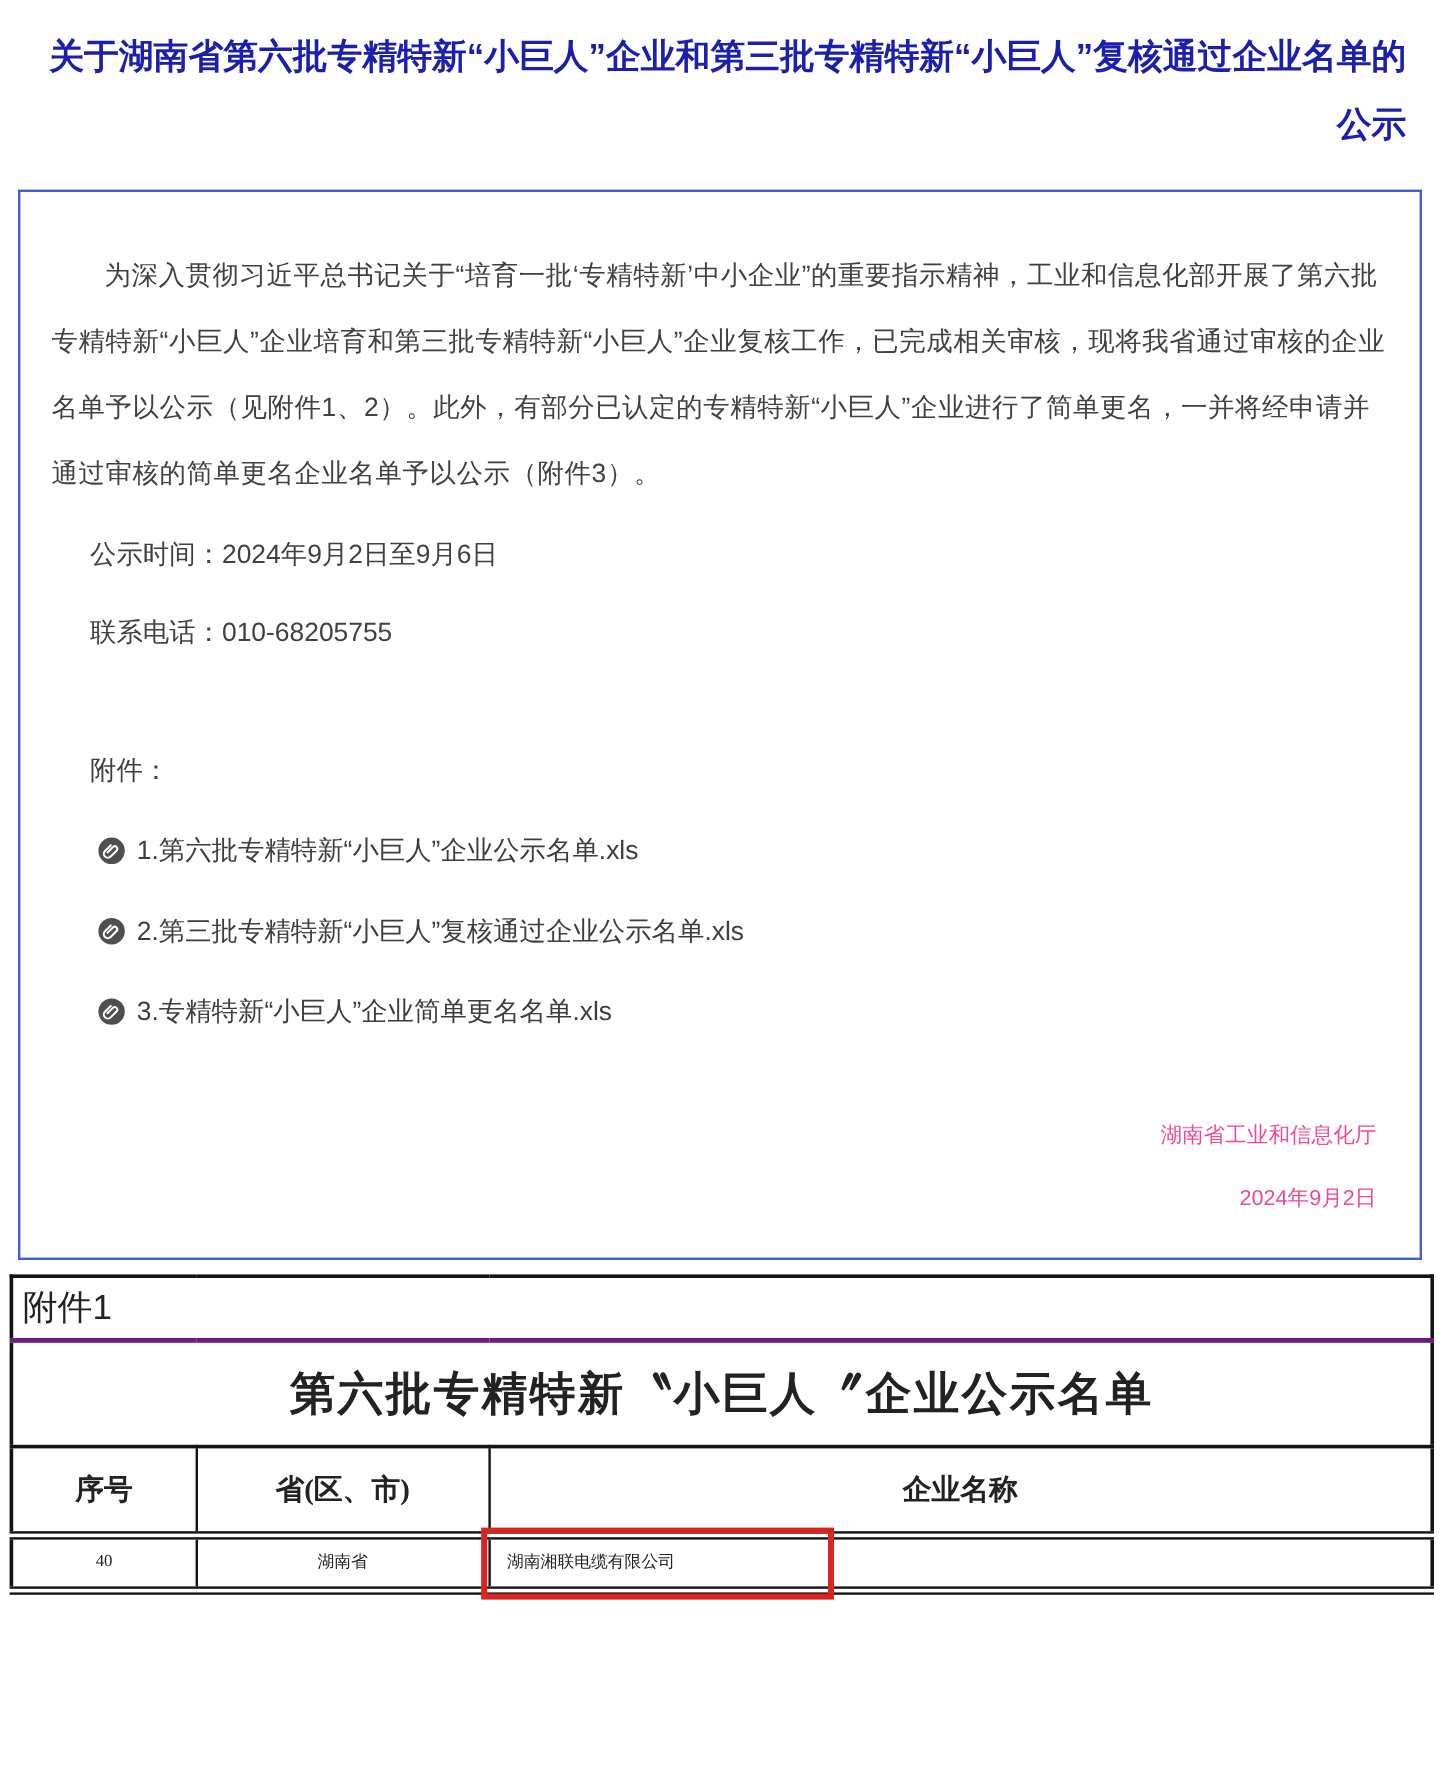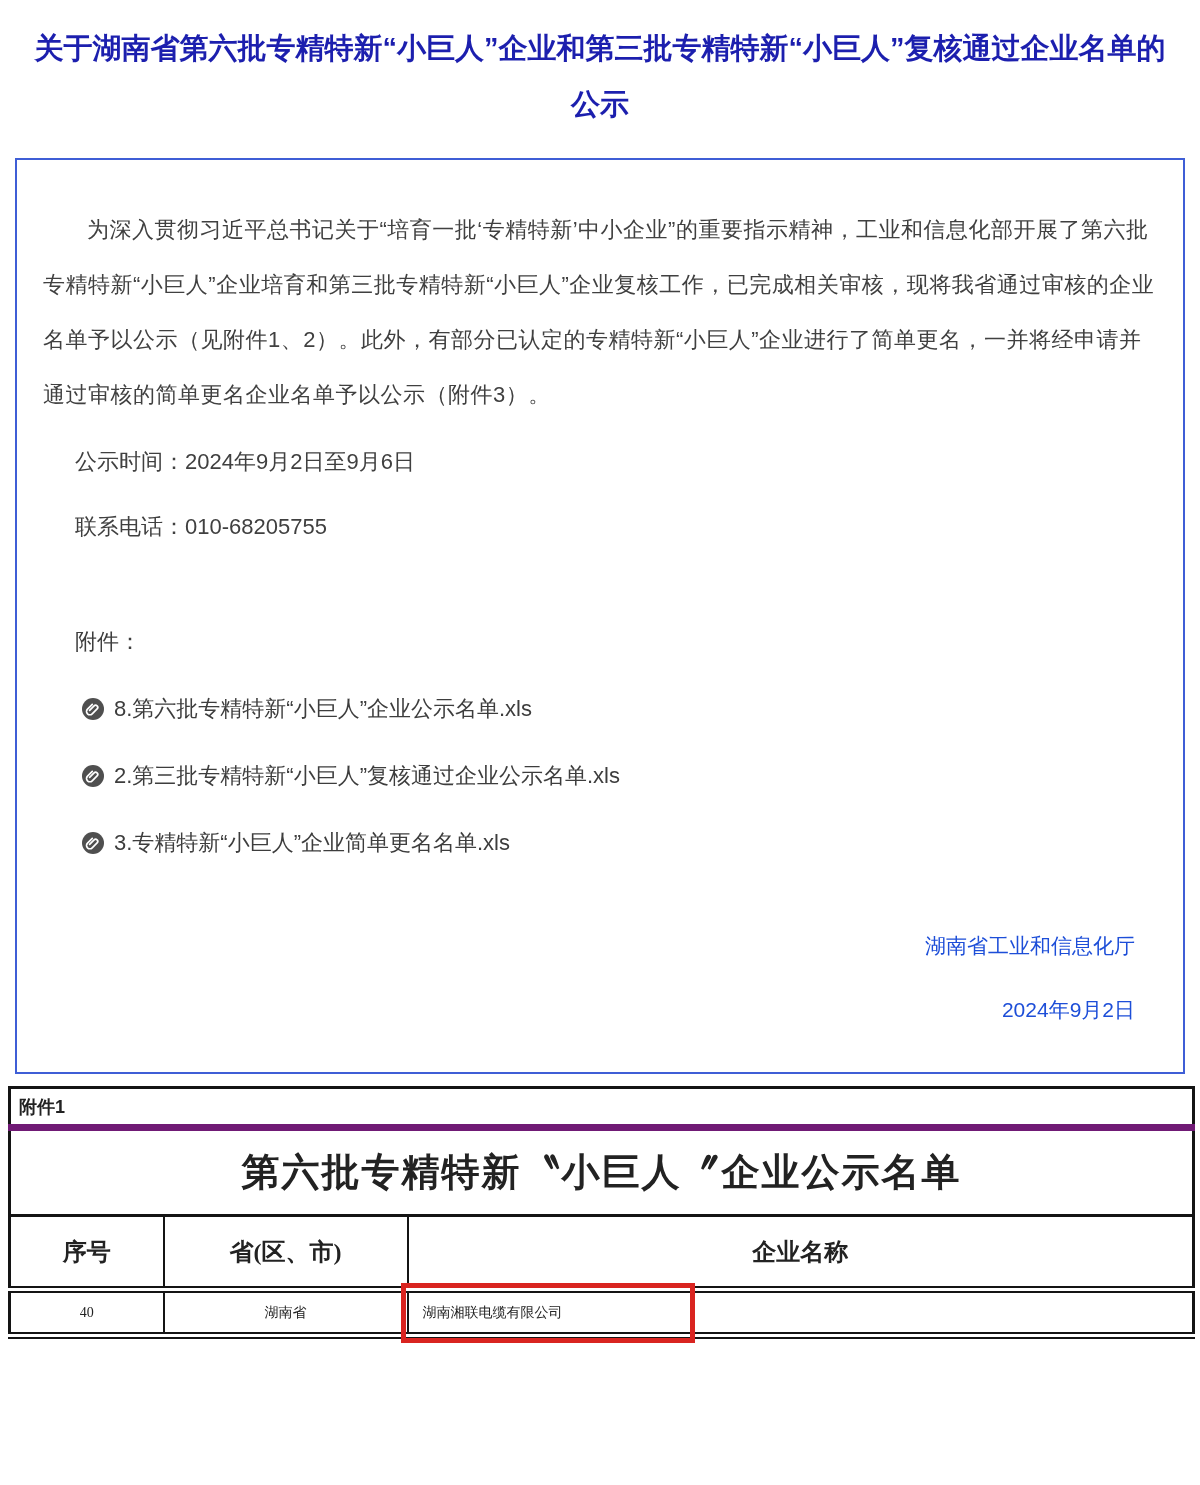--- a/index.html
+++ b/index.html
@@ -8,21 +8,21 @@
     width: 1200px; height: 1485px;
     background: #ffffff;
     font-family: "Liberation Sans", sans-serif;
     color: #404040;
   }
   .page { width: 1200px; height: 1485px; overflow: hidden; position: relative; }
 
   .page-title {
     margin: 20px 28px 0;
     font-size: 29px; line-height: 56px;
-    font-weight: bold; text-align: center;
+    font-weight: bold; text-align: right;
     color: #1c1fae;
   }
 
   .notice-box {
     margin: 26px 15px 0;
     border: 2px solid #3f5ed6;
     padding: 30px 14px 24px;
     background: #ffffff;
   }
   .para {
@@ -44,38 +44,38 @@
   }
   .attachment-list { list-style: none; margin: 6px 0 0; padding: 0 0 0 50px; }
   .attachment-item {
     display: flex; align-items: center; gap: 9px;
     margin-top: 12px;
     font-size: 22px; line-height: 55px;
     color: #3d3d3d; cursor: pointer;
   }
   .clip-icon { display: inline-flex; width: 24px; height: 24px; flex: 0 0 auto; }
   .signature { margin-top: 50px; padding-right: 22px; text-align: right; }
-  .signature p { margin: 12px; font-size: 21px; line-height: 52px; color: #1d4ed8; }
+  .signature p { margin: 0; font-size: 18px; line-height: 52px; color: #ec4899; }
 
   .attachment-table {
     margin: 12px 0 0 8px;
     width: 1184px;
     table-layout: fixed;
     border-collapse: collapse;
     border: 3px solid #141414;
     color: #222222;
     background: #ffffff;
   }
   .attachment-table col.c1 { width: 154px; }
   .attachment-table col.c2 { width: 244px; }
   .attachment-table col.c3 { width: 786px; }
   .tag-cell {
-    font-weight: bold; font-size: 18px;
+    font-weight: normal; font-size: 29px;
     padding: 5px 8px; height: 40px;
-    border-bottom: 7px solid #701a75;
+    border-bottom: 4px solid #701a75;
     font-family: "Liberation Sans", sans-serif;
   }
   .title-cell {
     height: 88px; text-align: center;
     font-size: 38px; font-weight: bold;
     font-family: "Liberation Serif", serif;
     border-bottom: 3px solid #141414;
     letter-spacing: 2px;
   }
   .attachment-table th {
@@ -115,21 +115,21 @@
     <p class="attachments-label">附件：</p>
 
     <ul class="attachment-list">
       <li class="attachment-item">
         <span class="clip-icon">
           <svg viewBox="0 0 24 24" width="24" height="24">
             <circle cx="12" cy="12" r="11" fill="#4f4f4f"></circle>
             <path d="M8.6 13.4 L13.1 8.9 a2.1 2.1 0 0 1 3 3 L11.2 16.8 a3.3 3.3 0 0 1 -4.7 -4.7 L11.3 7.3" stroke="#ffffff" stroke-width="1.7" fill="none" stroke-linecap="round"></path>
           </svg>
         </span>
-        <span>8.第六批专精特新“小巨人”企业公示名单.xls</span>
+        <span>1.第六批专精特新“小巨人”企业公示名单.xls</span>
       </li>
       <li class="attachment-item">
         <span class="clip-icon">
           <svg viewBox="0 0 24 24" width="24" height="24">
             <circle cx="12" cy="12" r="11" fill="#4f4f4f"></circle>
             <path d="M8.6 13.4 L13.1 8.9 a2.1 2.1 0 0 1 3 3 L11.2 16.8 a3.3 3.3 0 0 1 -4.7 -4.7 L11.3 7.3" stroke="#ffffff" stroke-width="1.7" fill="none" stroke-linecap="round"></path>
           </svg>
         </span>
         <span>2.第三批专精特新“小巨人”复核通过企业公示名单.xls</span>
       </li>

